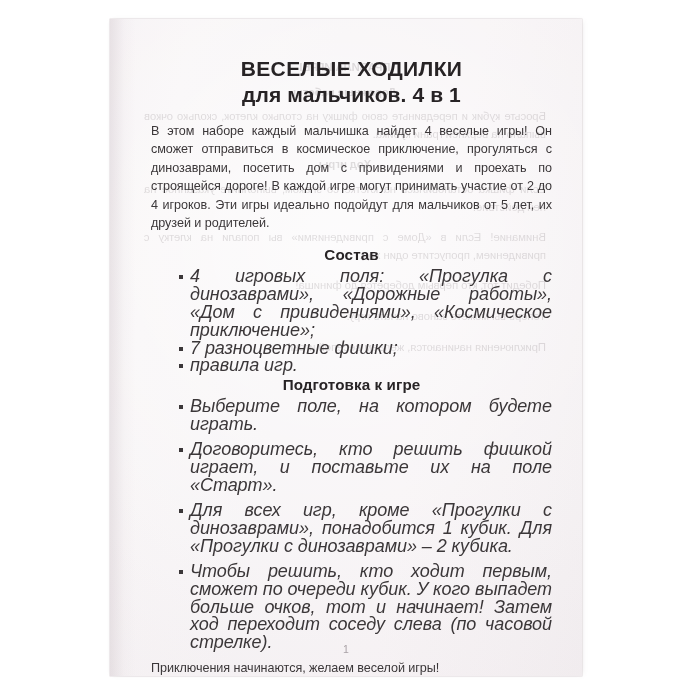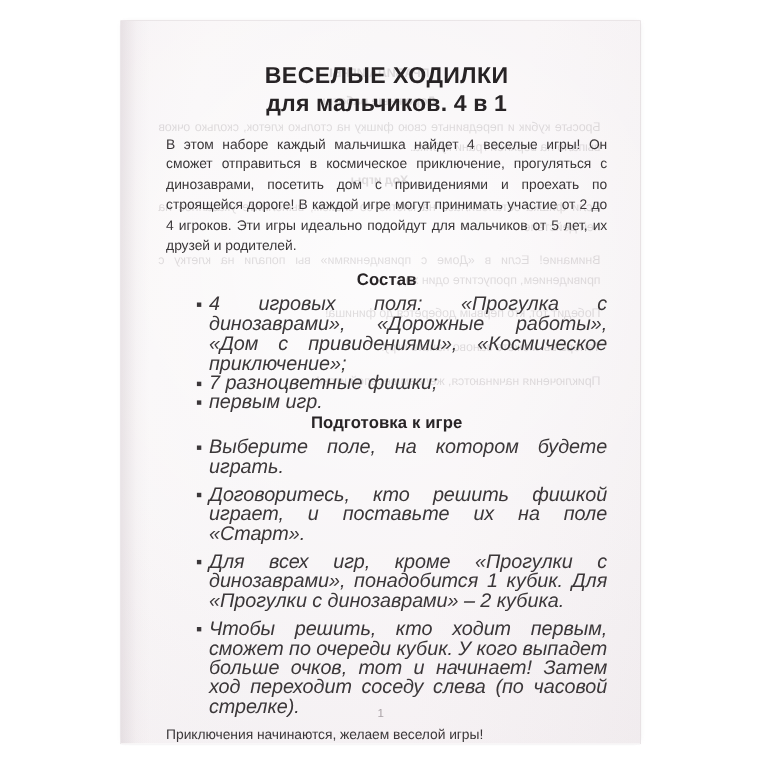--- a/index.html
+++ b/index.html
@@ -206,21 +206,21 @@
       <span class="line2">для мальчиков. 4 в 1</span>
     </h1>
 
     <p class="intro">В этом наборе каждый мальчишка найдет 4 веселые игры! Он сможет отправиться в космическое приключение, прогуляться с динозаврами, посетить дом с привидениями и проехать по строящейся дороге! В каждой игре могут принимать участие от 2 до 4 игроков. Эти игры идеально подойдут для мальчиков от 5 лет, их друзей и родителей.</p>
 
     <h2 class="section-heading">Состав</h2>
 
     <ul class="bullets">
       <li>4 игровых поля: «Прогулка с динозаврами», «Дорожные работы», «Дом с привидениями», «Космическое приключение»;</li>
       <li>7 разноцветные фишки;</li>
-      <li>первым игр.</li>
+      <li>правила игр.</li>
     </ul>
 
     <h2 class="section-heading tight">Подготовка к игре</h2>
 
     <ul class="bullets spaced">
       <li>Выберите поле, на котором будете играть.</li>
       <li>Договоритесь, кто решить фишкой играет, и поставьте их на поле «Старт».</li>
       <li>Для всех игр, кроме «Прогулки с динозаврами», понадобится 1 кубик. Для «Прогулки с динозаврами» – 2 кубика.</li>
       <li>Чтобы решить, кто ходит первым, сможет по очереди кубик. У кого выпадет больше очков, тот и начинает! Затем ход переходит соседу слева (по часовой стрелке).</li>
     </ul>

